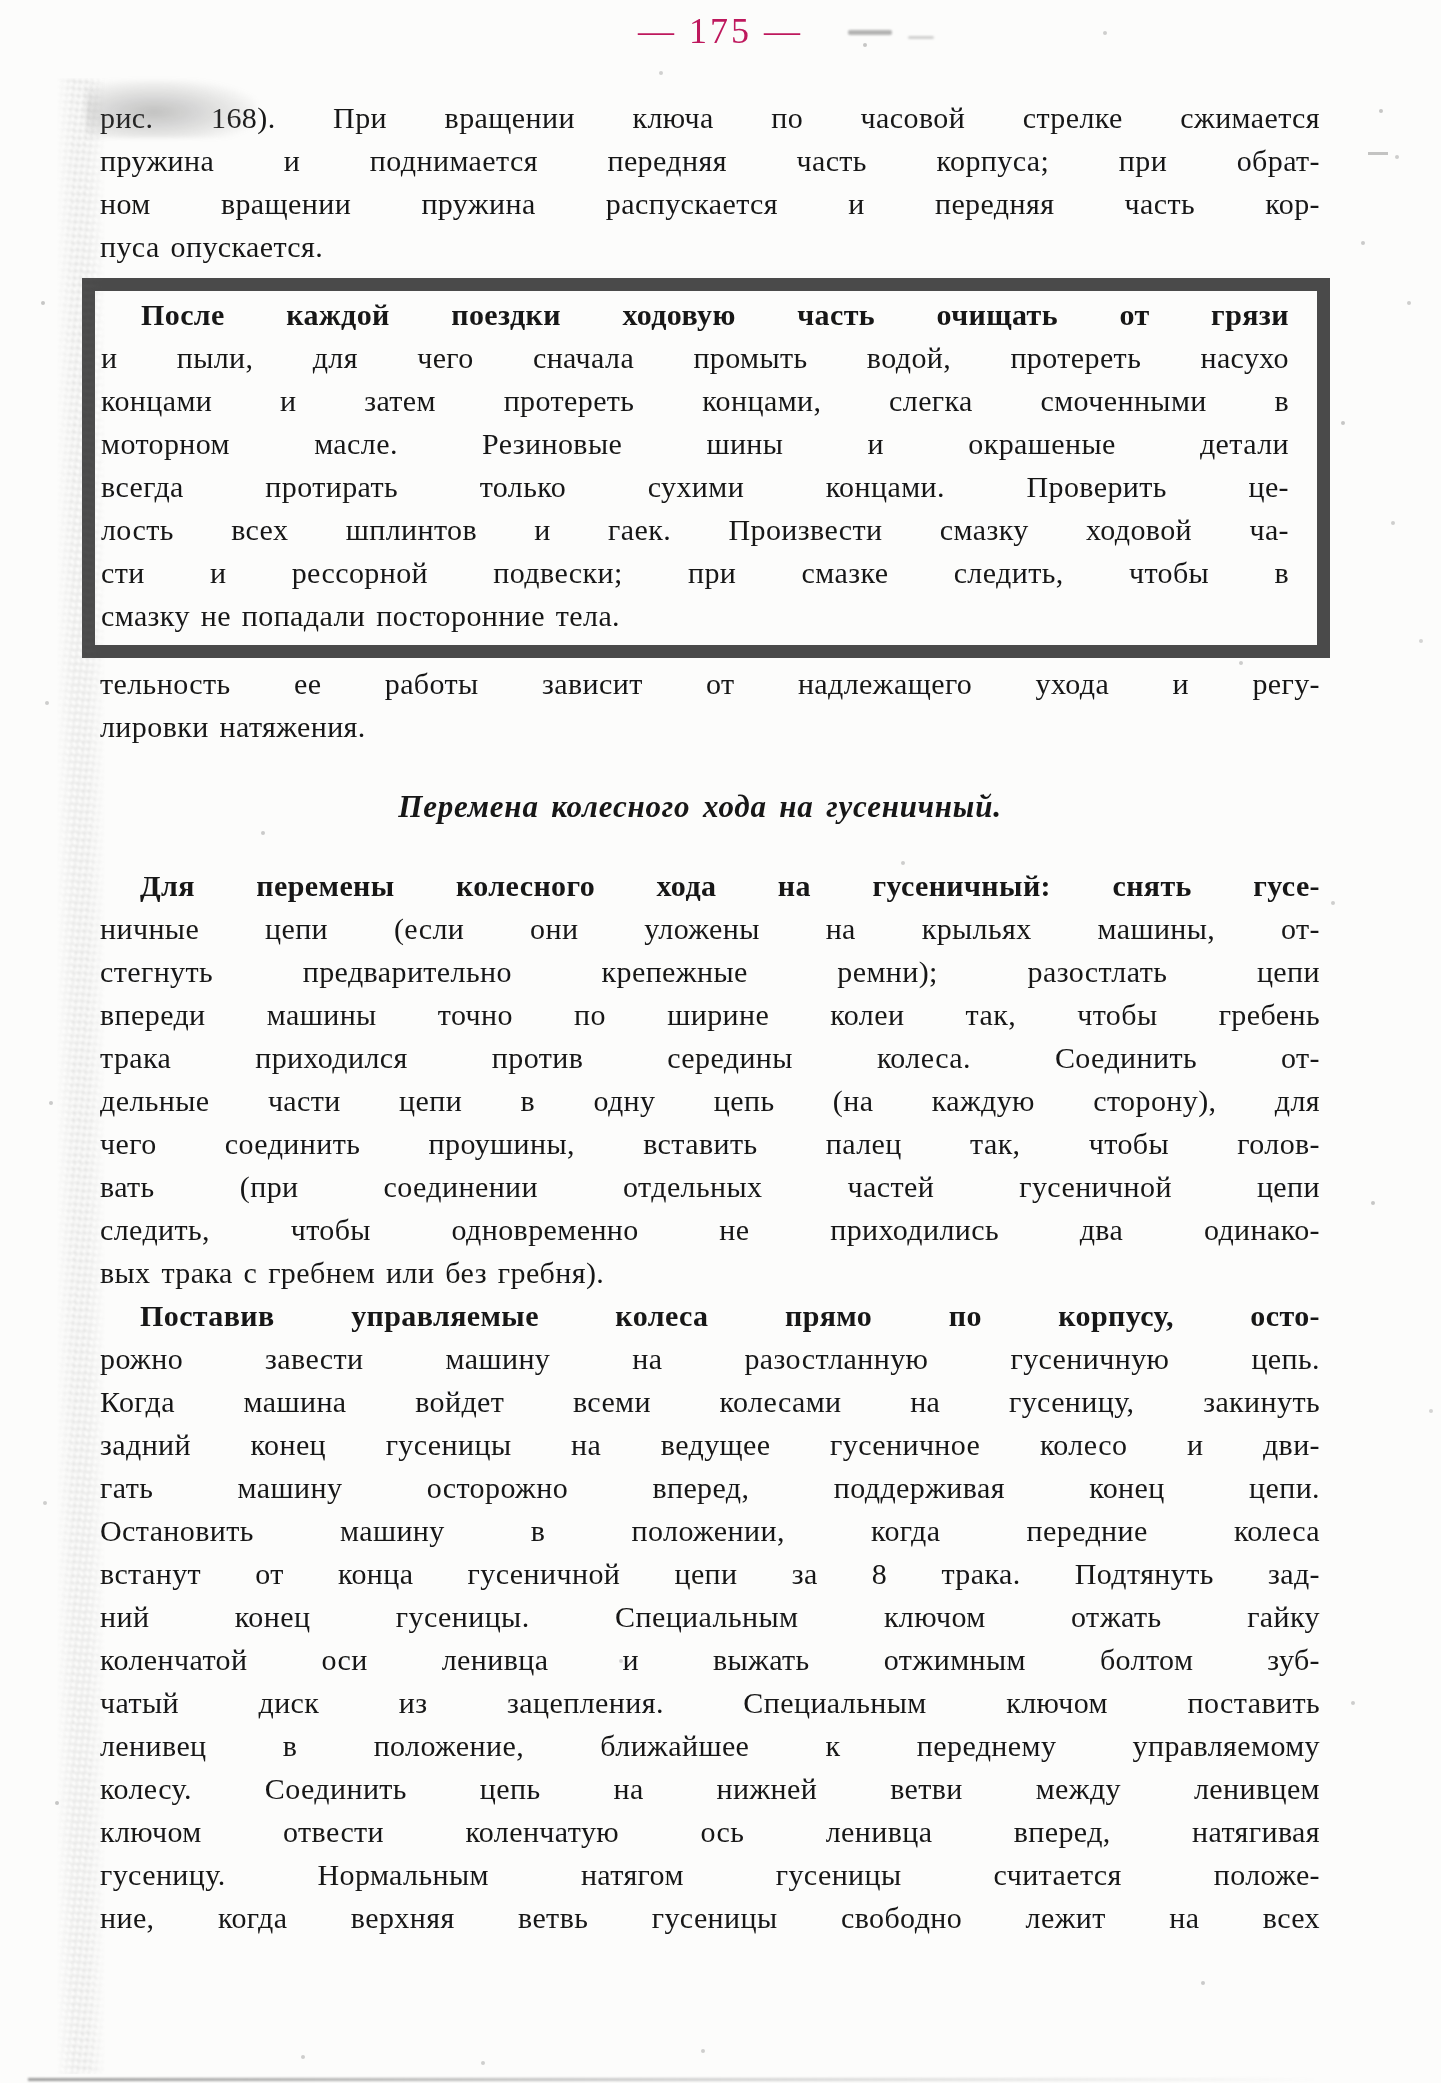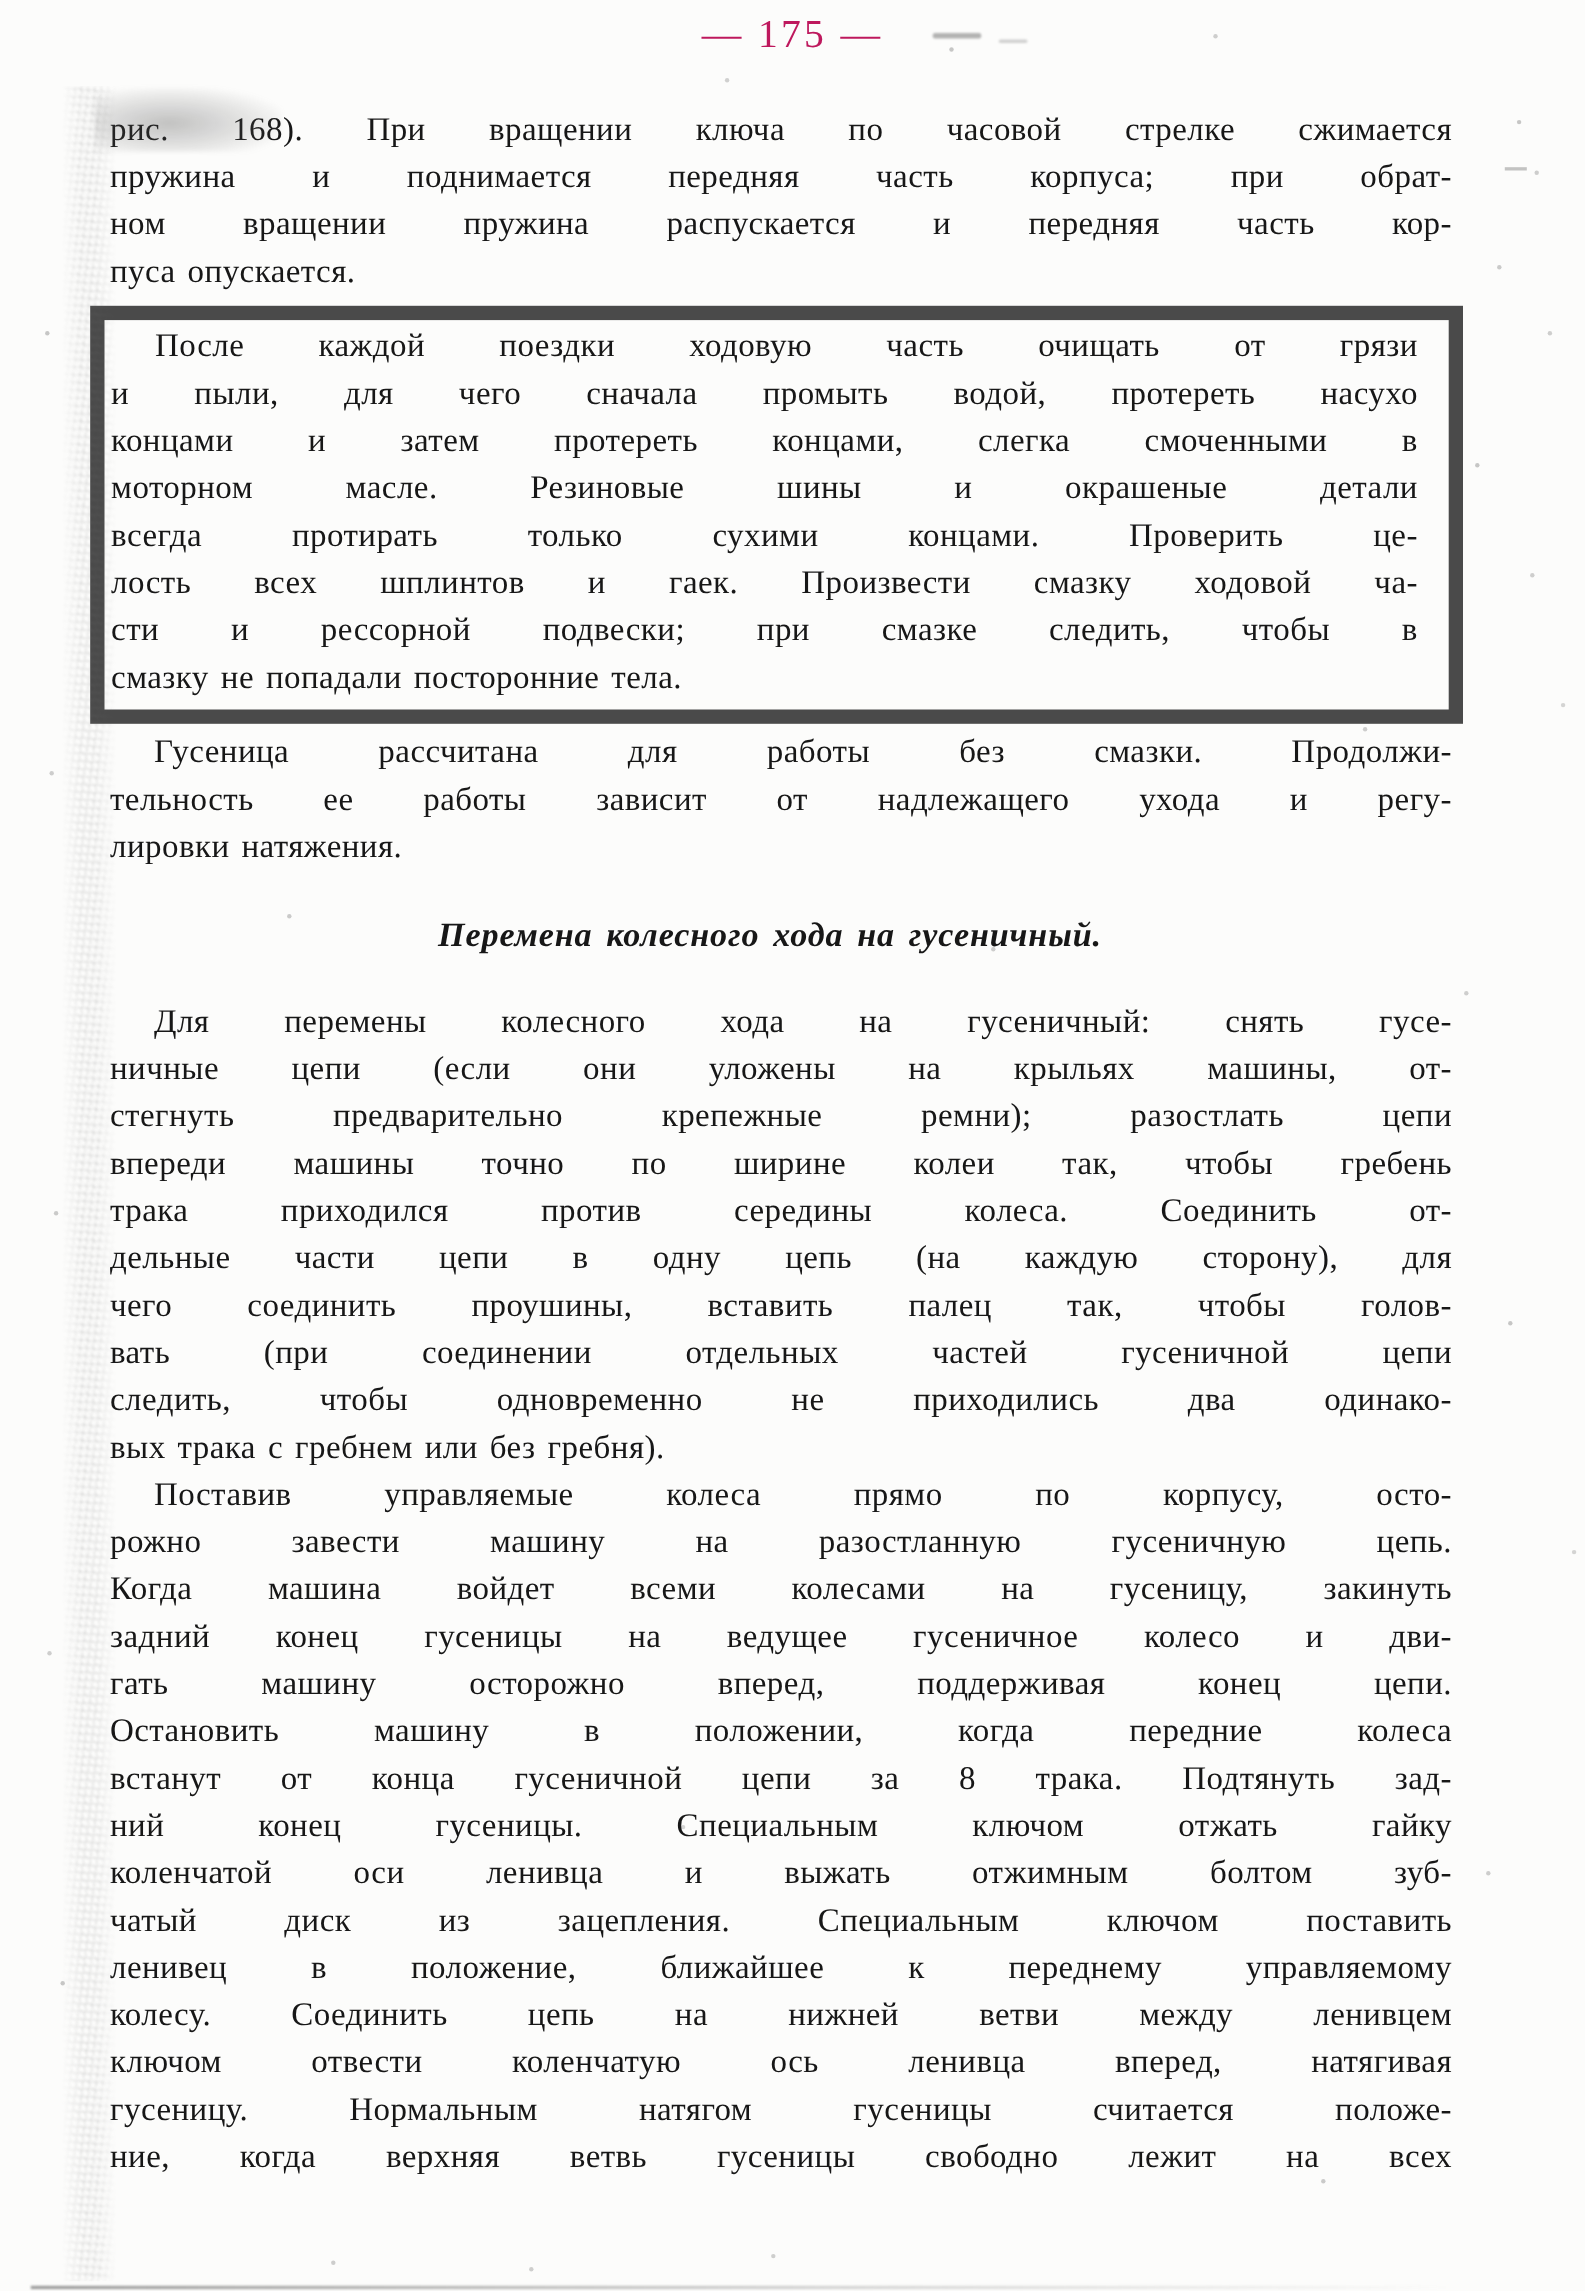--- a/index.html
+++ b/index.html
@@ -31,21 +31,21 @@
     font-size:30px;line-height:43px;
     word-spacing:3px;letter-spacing:0.4px;
   }
   .para{margin:0;}
   .line{
     text-align:justify;
     text-align-last:justify;
     height:43px;overflow:visible;white-space:nowrap;
   }
   .line.noj{text-align:left;text-align-last:left;}
-  .line.indent{text-indent:40px;}
+  .line.indent{text-indent:40px;font-weight:bold;}
   .highlight-box{
     border:13px solid var(--box);
     margin:10px -10px 4px -18px;
     padding:2px 28px 8px 6px;
   }
   .heading{
     font-size:31px;font-weight:bold;
     text-align:center;
     line-height:46px;
     margin:36px 20px 34px 0;
@@ -122,21 +122,20 @@
           <div class="line">концами и затем протереть концами, слегка смоченными в</div>
           <div class="line">моторном масле. Резиновые шины и окрашеные детали</div>
           <div class="line">всегда протирать только сухими концами. Проверить це-</div>
           <div class="line">лость всех шплинтов и гаек. Произвести смазку ходовой ча-</div>
           <div class="line">сти и рессорной подвески; при смазке следить, чтобы в</div>
           <div class="line noj">смазку не попадали посторонние тела.</div>
         </div>
     </div>
 
     <div class="para">
-        <div class="line indent">Гусеница рассчитана для работы без смазки. Продолжи-</div>
         <div class="line">тельность ее работы зависит от надлежащего ухода и регу-</div>
         <div class="line noj">лировки натяжения.</div>
       </div>
 
     <div class="heading">Перемена колесного хода на гусеничный.</div>
 
     <div class="para">
         <div class="line indent">Для перемены колесного хода на гусеничный: снять гусе-</div>
         <div class="line">ничные цепи (если они уложены на крыльях машины, от-</div>
         <div class="line">стегнуть предварительно крепежные ремни); разостлать цепи</div>

